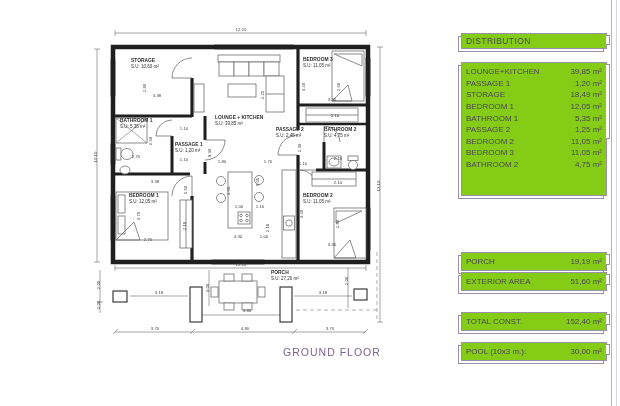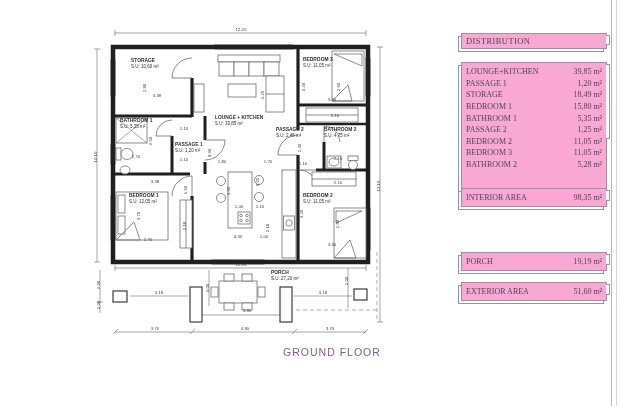--- a/index.html
+++ b/index.html
@@ -3,23 +3,23 @@
 <meta charset="utf-8">
 <style>
   html,body{margin:0;padding:0;background:#ffffff;}
   #stage{position:relative;width:620px;height:406px;background:#ffffff;overflow:hidden;
          font-family:"Liberation Sans",sans-serif;}
   .frame-right{position:absolute;left:611px;top:0;width:1px;height:406px;background:#b9b2c4;}
   .frame-right2{position:absolute;left:616px;top:0;width:1px;height:406px;background:#d8d4e0;}
 
   
   #panel{position:absolute;left:461px;top:0;width:146px;height:406px;}
-  .box{position:absolute;left:0;width:146px;background:#f9a8d4;border:1px solid #9b90ac;
+  .box{position:absolute;left:0;width:146px;background:#84cc16;border:1px solid #9b90ac;
        box-shadow:-3px 3px 0 -1px #ffffff, -3px 3px 0 0 #9b90ac;box-sizing:border-box;
-       color:#4c4659;font-family:Liberation Serif, serif;}
+       color:#4c4659;}
   .box::after{content:"";position:absolute;right:-4px;top:1px;height:55%;width:3px;
        border:1px solid #9b90ac;border-left:none;background:#fff;}
   .box.title{height:16px;display:flex;align-items:center;padding:0 4px;
        font-size:8.5px;letter-spacing:.4px;}
   .trow,.srow{display:flex;justify-content:space-between;align-items:center;
        padding:0 4px;font-size:8px;white-space:nowrap;}
   #room-table{padding:3px 0;}
   #room-table .trow{height:11.6px;}
   .box.summary{height:19px;}
   .box.summary .srow{height:100%;}
@@ -256,60 +256,66 @@
           <div class="trow">
             <span class="lbl">PASSAGE 1</span>
             <span class="val">1,20 m²</span>
           </div>
           <div class="trow">
             <span class="lbl">STORAGE</span>
             <span class="val">18,49 m²</span>
           </div>
           <div class="trow">
             <span class="lbl">BEDROOM 1</span>
-            <span class="val">15,80 m²</span>
+            <span class="val">12,05 m²</span>
           </div>
           <div class="trow">
             <span class="lbl">BATHROOM 1</span>
             <span class="val">5,35 m²</span>
           </div>
           <div class="trow">
             <span class="lbl">PASSAGE 2</span>
             <span class="val">1,25 m²</span>
           </div>
           <div class="trow">
             <span class="lbl">BEDROOM 2</span>
             <span class="val">11,05 m²</span>
           </div>
           <div class="trow">
             <span class="lbl">BEDROOM 3</span>
             <span class="val">11,05 m²</span>
           </div>
           <div class="trow">
             <span class="lbl">BATHROOM 2</span>
-            <span class="val">5,28 m²</span>
-          </div>
-        </div>
-    </div>
-
-    <div class="box summary" style="top:188px">
-      <div class="srow">
-          <span class="lbl">INTERIOR AREA</span>
-          <span class="val">98,35 m²</span>
-        </div>
-    </div>
+            <span class="val">4,75 m²</span>
+          </div>
+        </div>
+    </div>
+
     <div class="box summary" style="top:252px">
       <div class="srow">
           <span class="lbl">PORCH</span>
           <span class="val">19,19 m²</span>
         </div>
     </div>
-    <div class="box summary" style="top:282px">
+    <div class="box summary" style="top:272px">
       <div class="srow">
           <span class="lbl">EXTERIOR AREA</span>
           <span class="val">51,60 m²</span>
         </div>
     </div>
+    <div class="box summary" style="top:312px">
+      <div class="srow">
+          <span class="lbl">TOTAL CONST.</span>
+          <span class="val">152,40 m²</span>
+        </div>
+    </div>
+    <div class="box summary" style="top:342px">
+      <div class="srow">
+          <span class="lbl">POOL (10x3 m.):</span>
+          <span class="val">30,00 m²</span>
+        </div>
+    </div>
   </div>
 
   <div class="frame-right"></div>
   <div class="frame-right2"></div>
 </div>
 
 </body></html>

